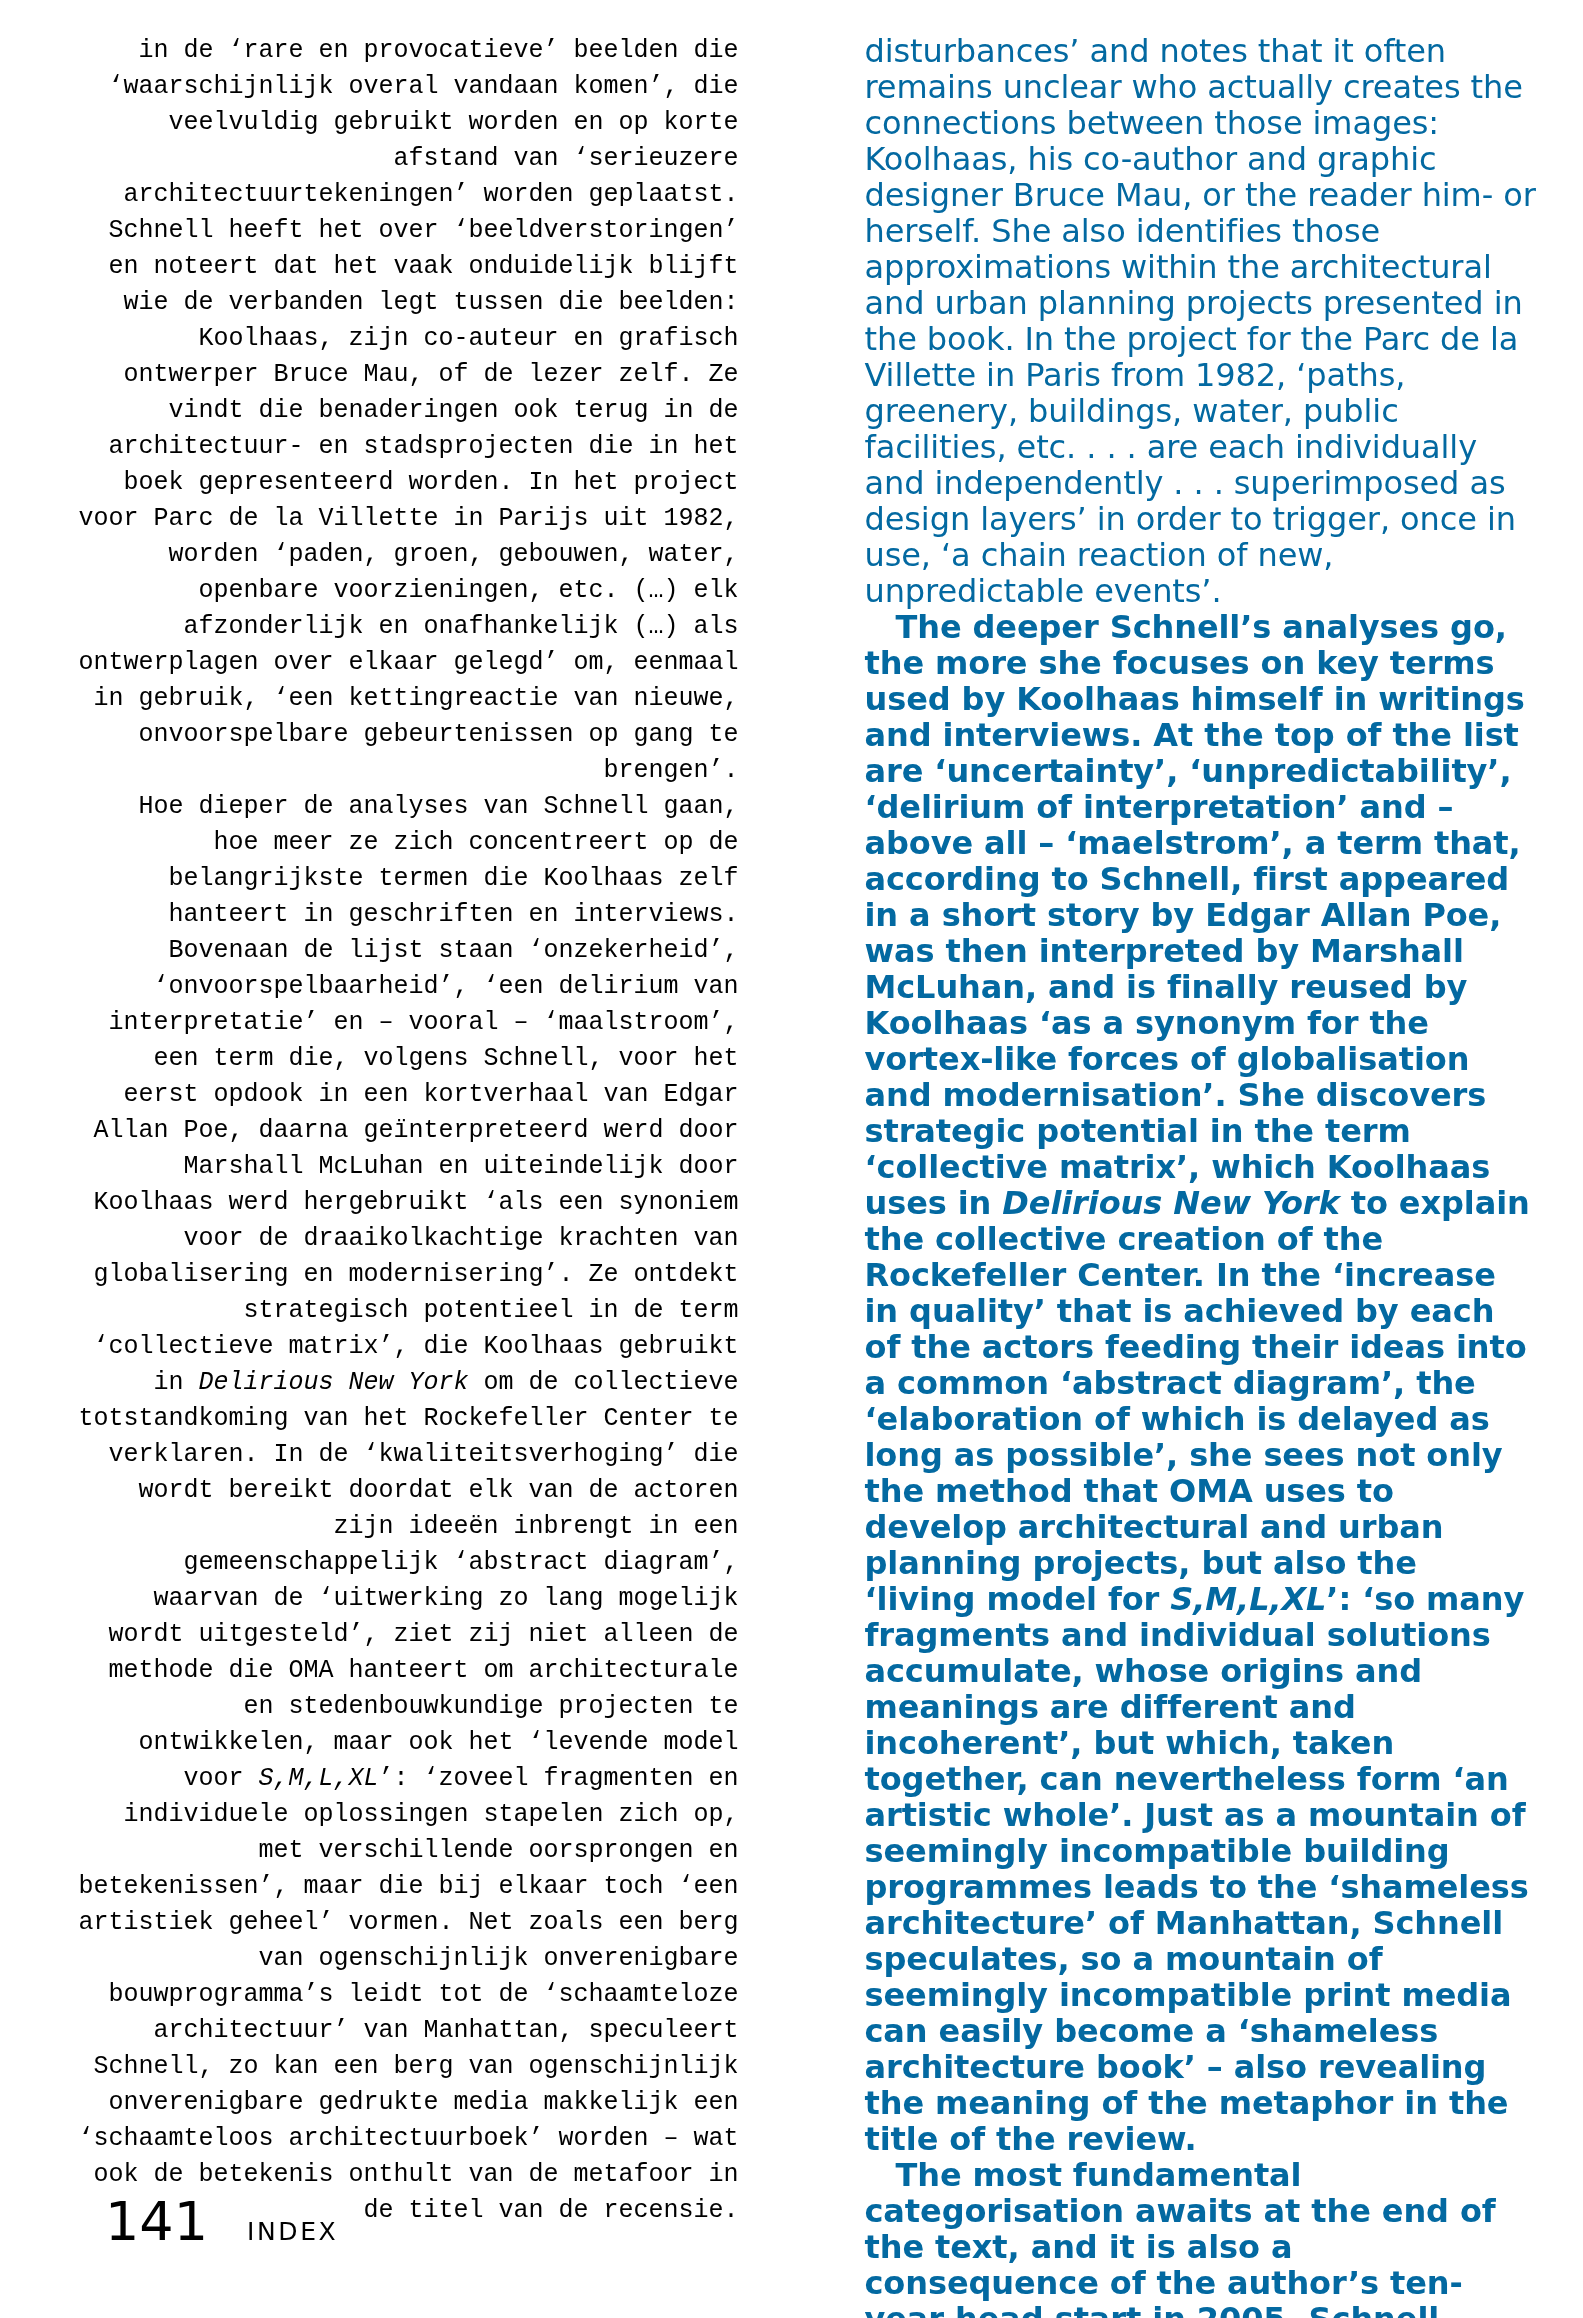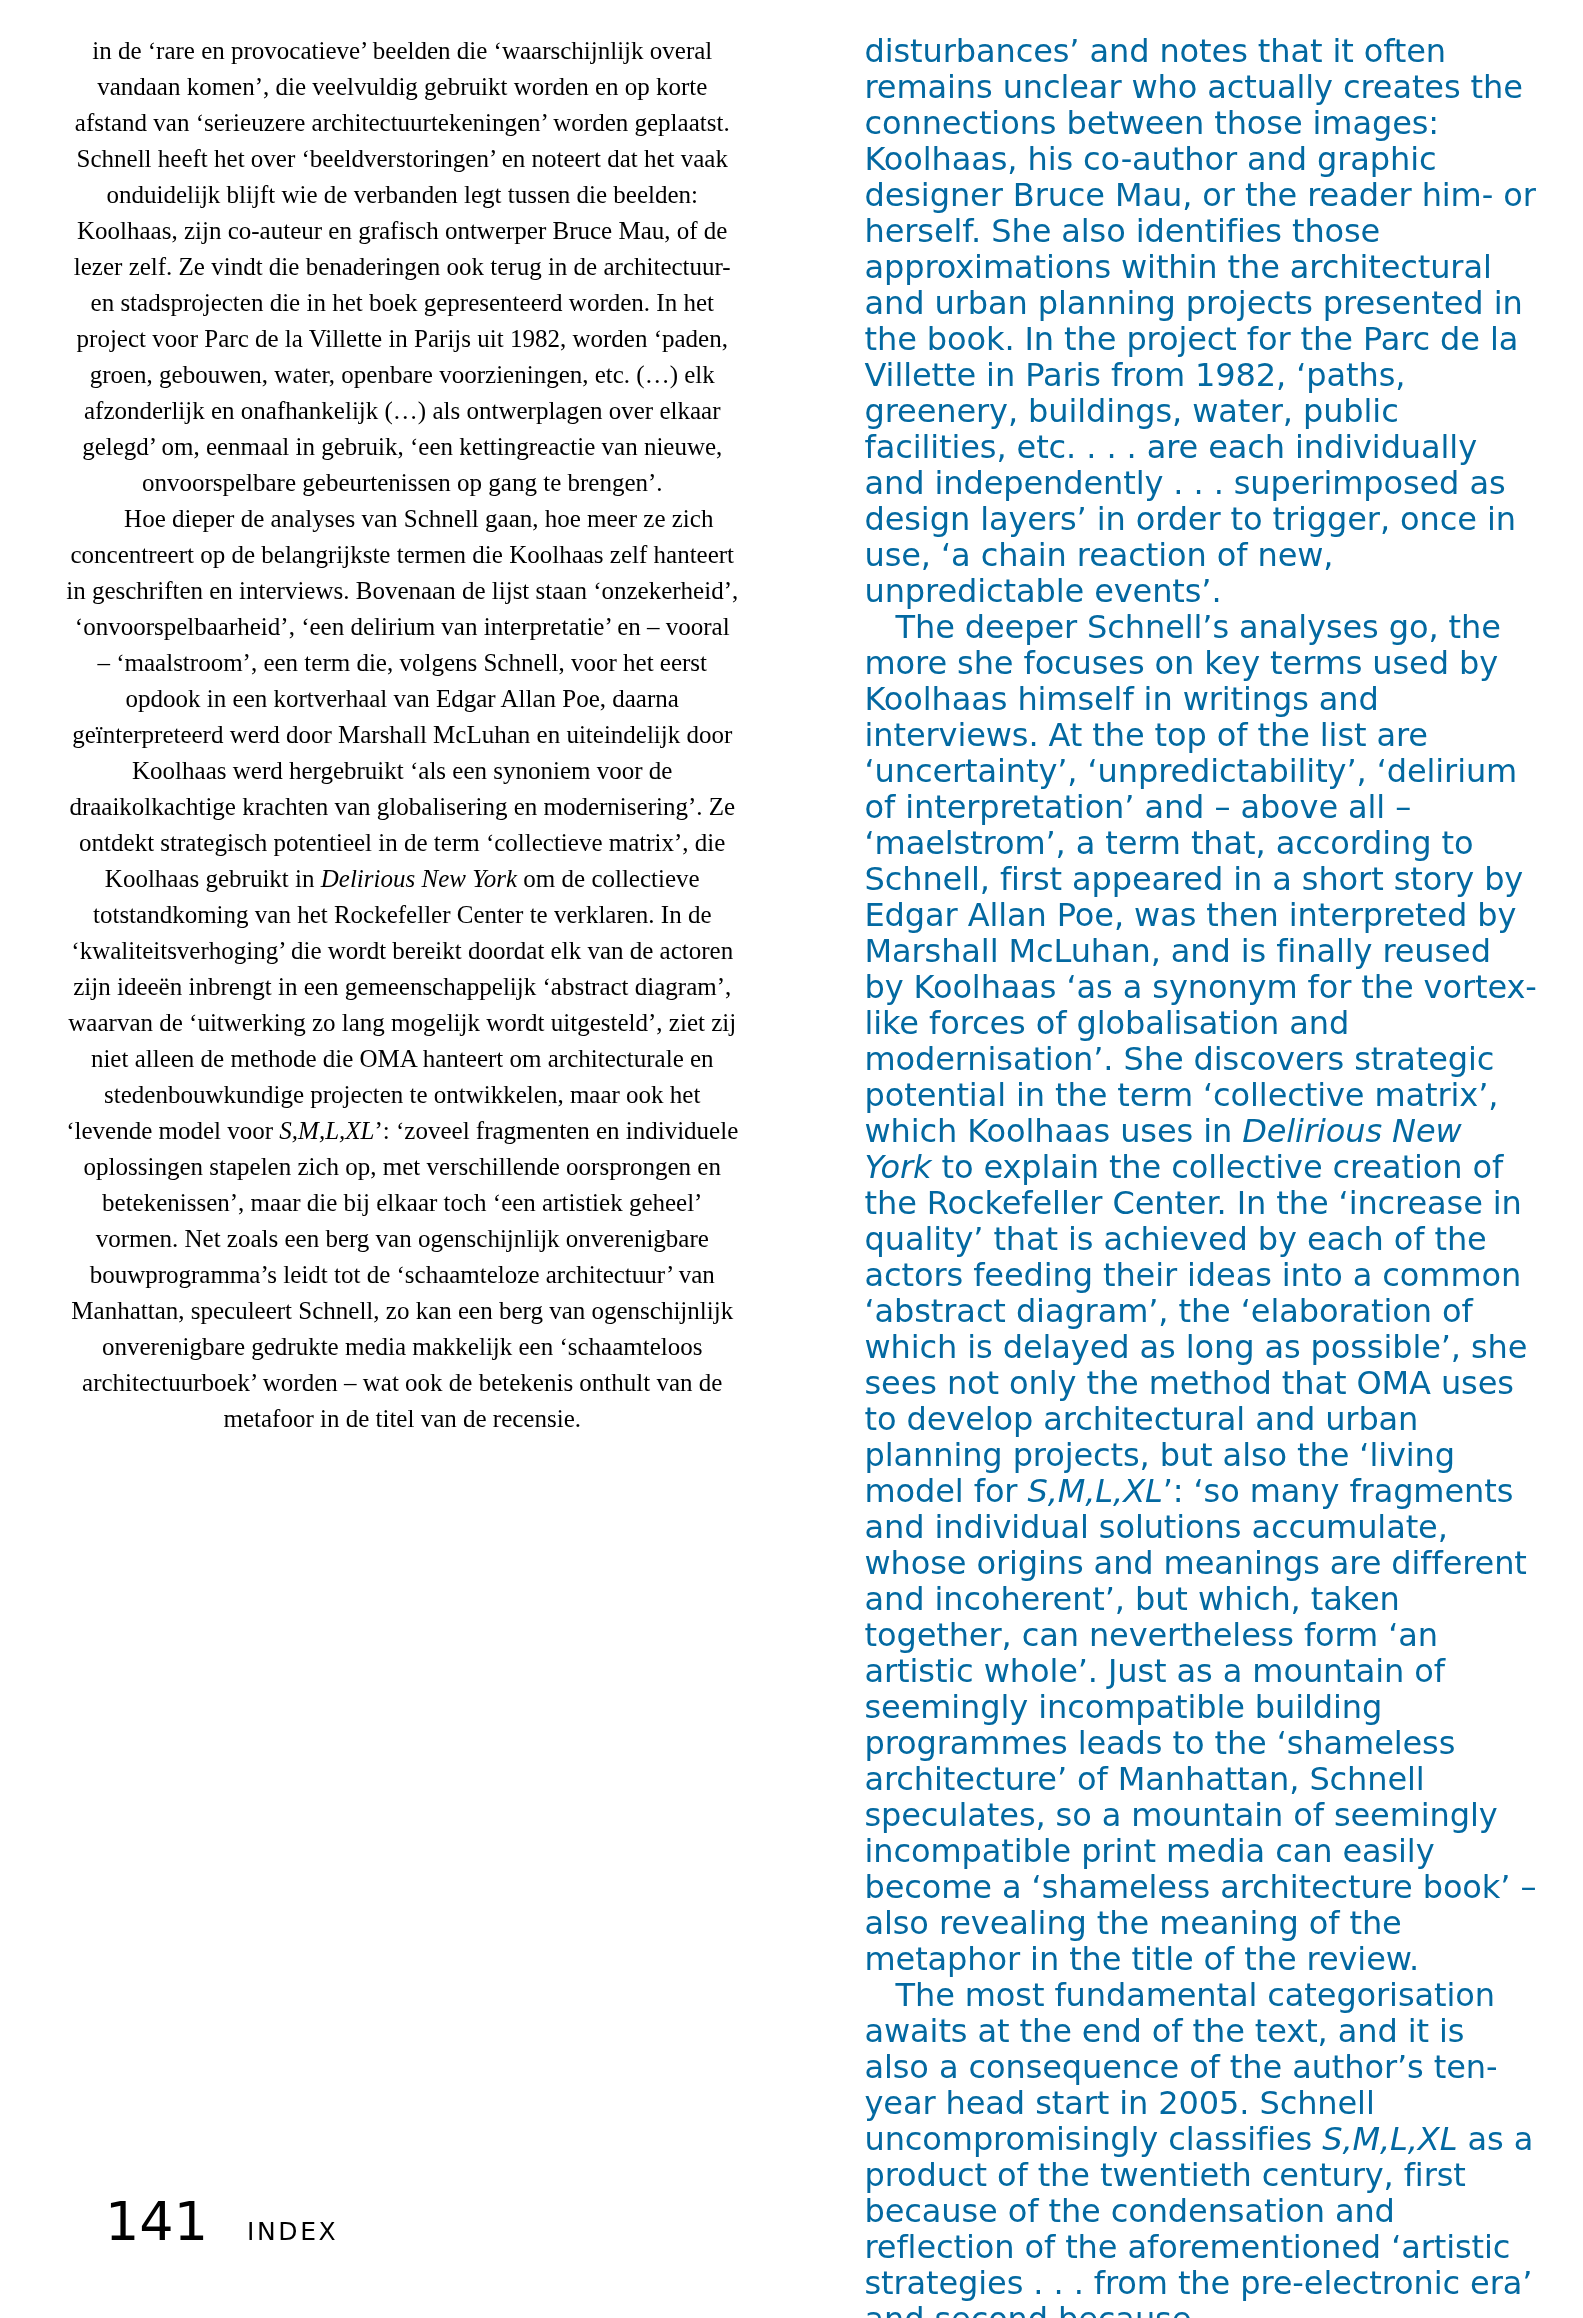--- a/index.html
+++ b/index.html
@@ -23,44 +23,45 @@
     height: 2120px;
     display: flex;
     gap: 87px;
     align-items: flex-start;
   }
   .col {
     width: 692px;
     box-sizing: border-box;
   }
   .col-left {
-    font-family: Liberation Serif, serif;
+    font-family: Liberation Mono, monospace;
     font-size: 25px;
     line-height: 36px;
     color: #000000;
-    text-align: center;
+    text-align: right;
     hyphens: manual;
   }
   .col-right {
     font-family: "DejaVu Sans", "Liberation Sans", sans-serif;
     font-size: 32px;
     line-height: 36px;
     color: #0369a1;
     text-align: left;
     letter-spacing: -0.1px;
     margin-left: 39px;
   }
   .col p {
     margin: 0;
   }
   .col p.indent {
     text-indent: 33px;
   }
   .col-right p.indent {
     text-indent: 31px;
+    font-weight: bold;
   }
   em {
     font-style: italic;
   }
   .footer {
     position: absolute;
     left: 105px;
     bottom: 70px;
     display: flex;
     align-items: baseline;

